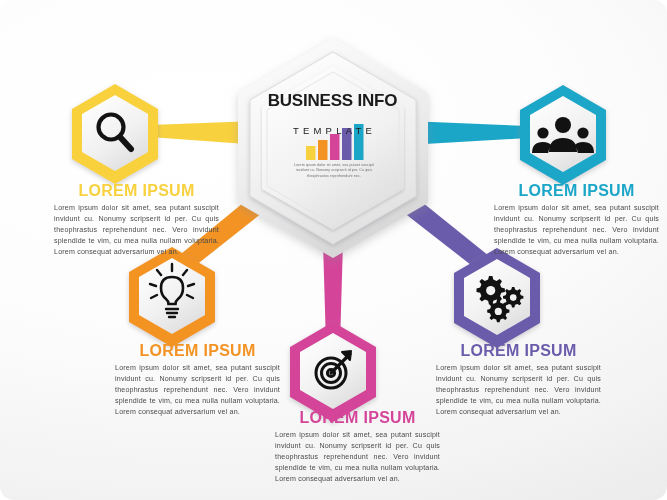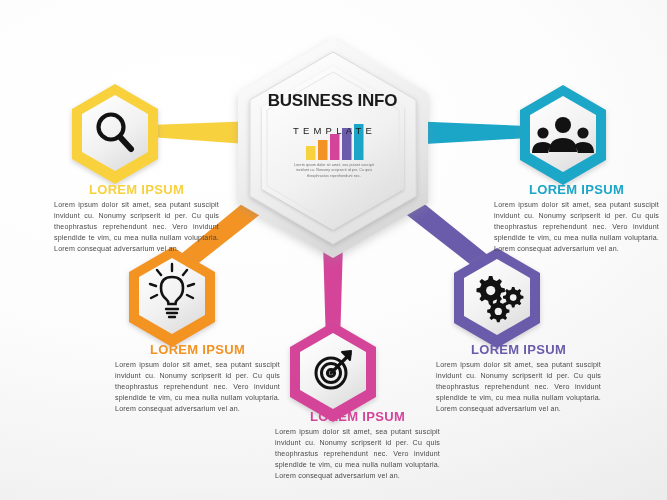--- a/index.html
+++ b/index.html
@@ -6,29 +6,30 @@
   body{
     width:667px;height:500px;overflow:hidden;
     font-family:"Liberation Sans","DejaVu Sans",sans-serif;
     background:#ffffff;
   }
   #stage{
     position:relative;width:667px;height:500px;
     background:
       radial-gradient(ellipse 120% 90% at 30% 25%, #ffffff 0%, #fdfdfd 45%, #f4f4f5 78%, #ececed 100%);
     overflow:hidden;
+    border-radius:14px;
   }
   
   #art{position:absolute;inset:0;width:667px;height:500px;}
 
   
   .txtblock{position:absolute;width:165px;}
   .txtblock .hd{
     font-family:"Liberation Sans Narrow","Liberation Sans",sans-serif;
-    font-weight:700;font-size:13px;letter-spacing:.3px;
+    font-weight:700;font-size:16px;letter-spacing:.3px;
     margin:0 0 4px 0;line-height:1;
   }
   .txtblock .bd{
     font-size:7.1px;line-height:1.56;color:#4a4a4a;
     text-align:justify;margin:0;
     font-family:"Liberation Sans","DejaVu Sans",sans-serif;
     letter-spacing:.18px;
   }
   .tb-left   {left:54px;  top:183px; text-align:left;}
   .tb-left .hd{text-align:center;}

